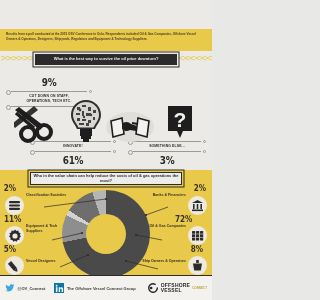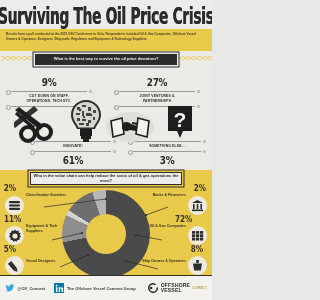--- a/index.html
+++ b/index.html
@@ -150,23 +150,20 @@
   .logo-txt div { font-size:5px; font-weight:bold; color:#2b2b2b; letter-spacing:0.2px; }
   .logo-sub { font-size:3px; color:#b8a94e; font-weight:bold; }
 
   svg { display:block; }
 </style>
 </head>
 <body>
 
 <div class="page">
 
-  <div class="header">
-    <div class="title">Surviving The Oil Price Crisis</div>
-  </div>
 
   <div class="subband">
     <div class="subtitle">Results from a poll conducted at the 2015 OSV Conference in Oslo. Respondents included Oil &amp; Gas Companies, Offshore Vessel Owners &amp; Operators, Designers, Shipyards, Regulators and Equipment &amp; Technology Suppliers.</div>
   </div>
 
   <div class="sec1"></div>
 
   <div class="chevrons">
     <div class="chev-l">&gt;&gt;&gt;&gt;&gt;&gt;&gt;&gt;&gt;&gt;&gt;&gt;&gt;&gt;&gt;&gt;</div>
     <div class="chev-r">&lt;&lt;&lt;&lt;&lt;&lt;&lt;&lt;&lt;&lt;&lt;&lt;&lt;&lt;&lt;&lt;</div>
@@ -181,31 +178,20 @@
     <div class="rule">
         <i></i>
       </div>
     <div class="slabel">CUT DOWN ON STAFF,</div>
     <div class="slabel">OPERATIONS, TECH ETC.</div>
     <div class="rule">
         <i></i>
       </div>
   </div>
 
-  <div class="stat s-topright">
-    <div class="pct">27%</div>
-    <div class="rule">
-        <i></i>
-      </div>
-    <div class="slabel">JOINT VENTURES &amp;</div>
-    <div class="slabel">PARTNERSHIPS</div>
-    <div class="rule">
-        <i></i>
-      </div>
-  </div>
 
   <div class="stat s-botleft">
     <div class="rule">
         <i></i>
       </div>
     <div class="slabel">INNOVATE!</div>
     <div class="rule">
         <i></i>
       </div>
     <div class="pct">61%</div>

